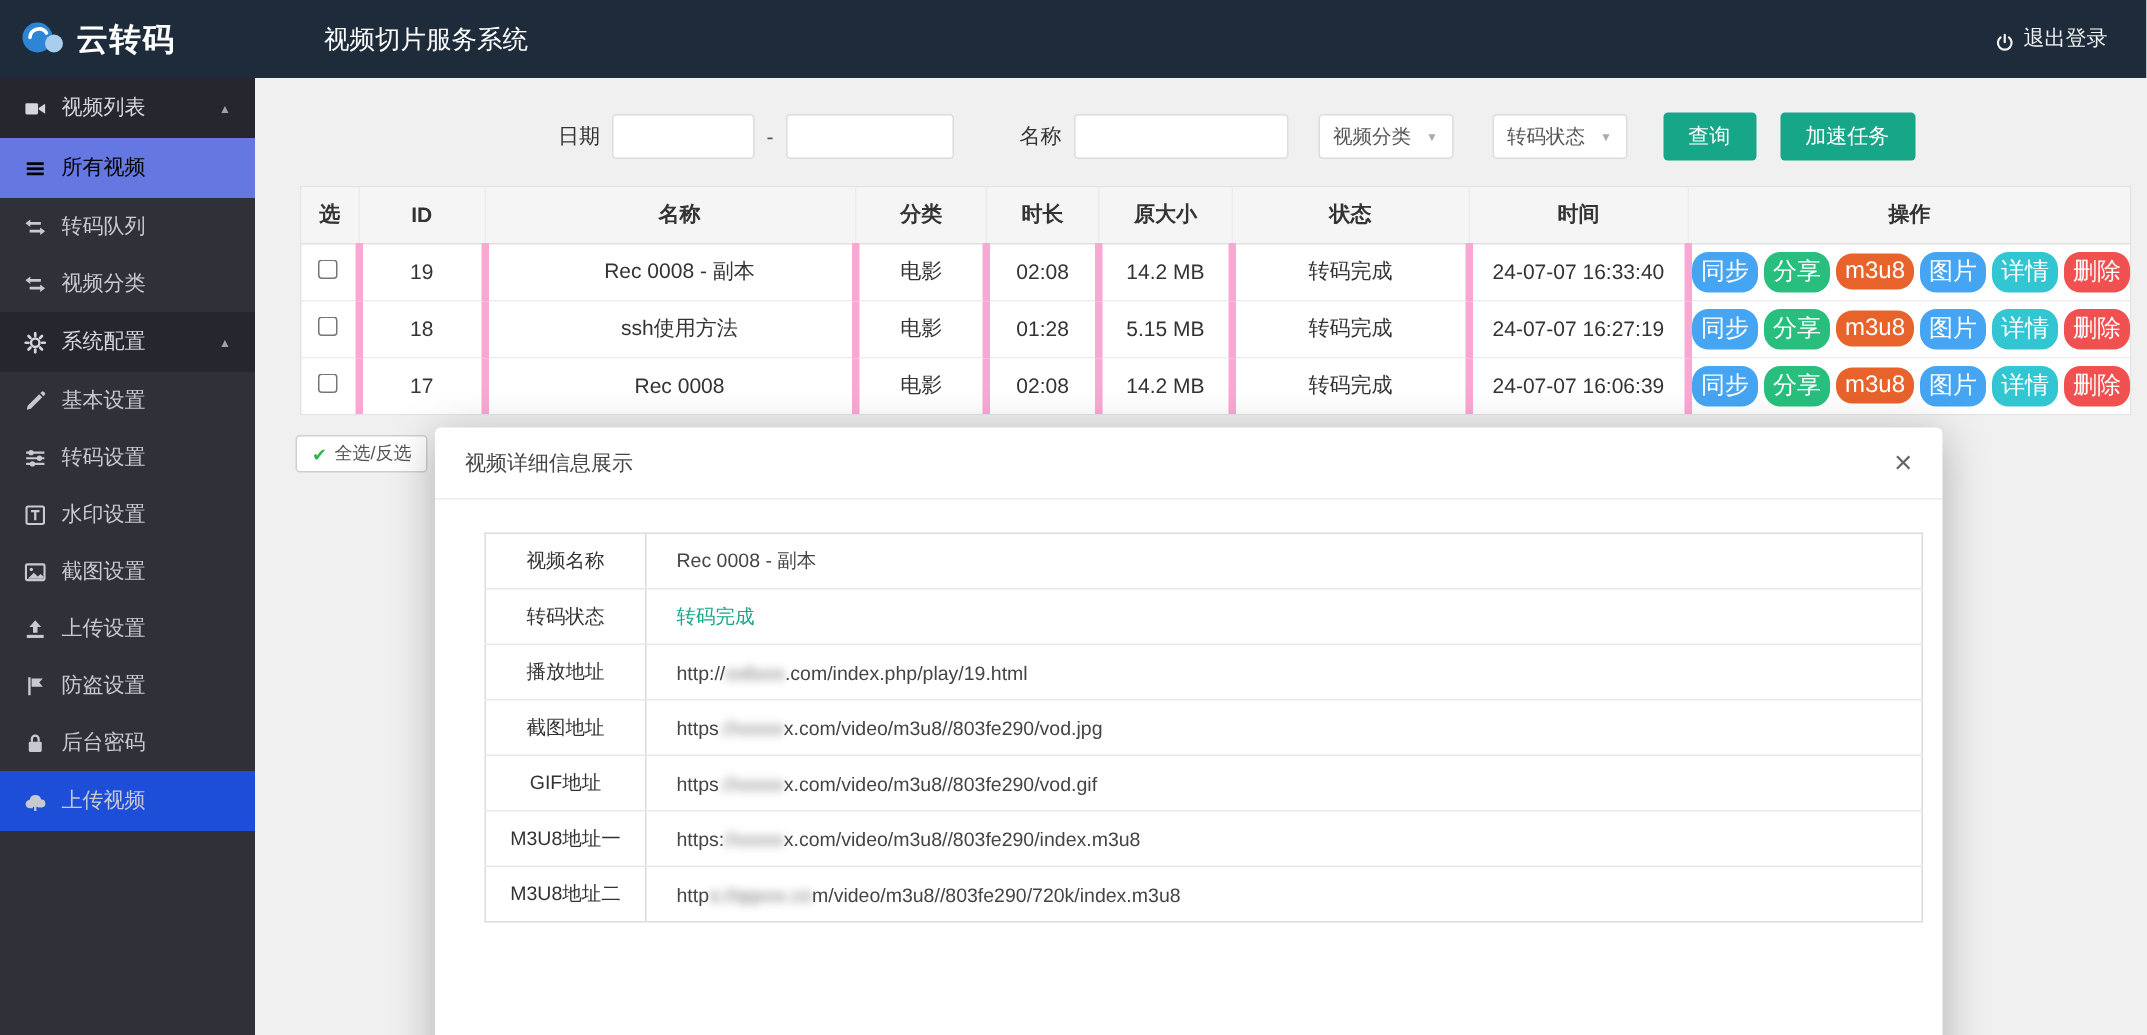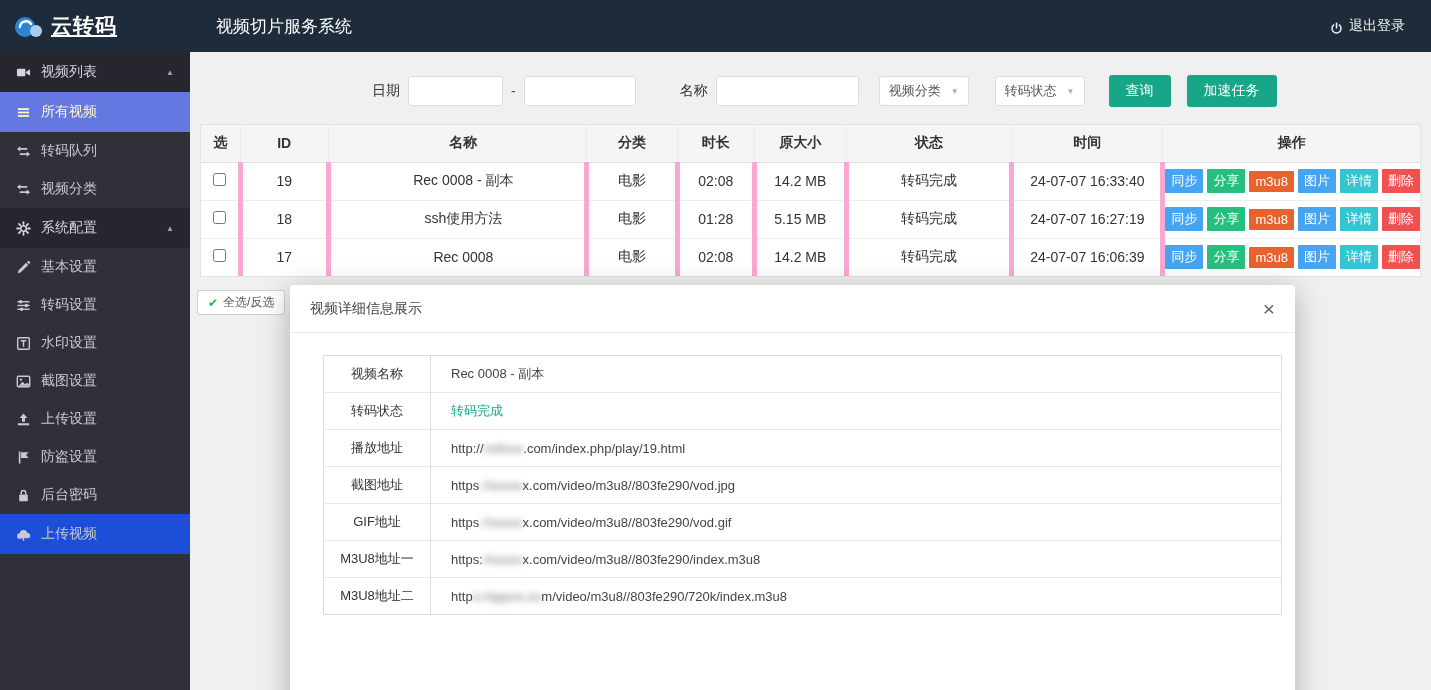--- a/index.html
+++ b/index.html
@@ -11,36 +11,36 @@
     font-size:14px;
     color:#333;
   }
   :root { --teal:#18a689; --green:#18a689; --active:#6577e0; }
 
   
   .navbar {
     height:52px; background:#1e2b3a; display:flex; align-items:center; color:#fff;
     position:relative; z-index:5;
   }
-  .logo-area { width:190px; display:flex; align-items:flex-end; gap:7px; padding-left:14px; flex:0 0 auto;text-decoration:underline;}
+  .logo-area { width:190px; display:flex; align-items:flex-start; gap:7px; padding-left:14px; flex:0 0 auto;}
   .logo-text { font-size:21px; font-weight:bold; letter-spacing:1px; }
   .app-title { font-size:17px; margin-left:26px; }
   .nav-right { margin-left:auto; padding-right:26px; display:flex; align-items:flex-end; gap:6px; font-size:14px; cursor:pointer; color:#f2f2f2;}
 
   
   .sidebar {
-    position:absolute; left:0; top:52px; bottom:0; width:190px;
+    position:absolute; left:0; top:52px; bottom:0; width:170px;
     background:#2f3038; z-index:4;
   }
   .sb-item {
     height:38px; display:flex; align-items:center; gap:10px;
     padding:0 16px; color:#c9cad1; font-size:14px; cursor:pointer;
   }
   .sb-item.section { background:#26262e; height:40px; color:#d5d6db;}
-  .sb-item.active { background:var(--active); color:#fef9c3; height:40px;}
+  .sb-item.active { background:var(--active); color:#000000; height:40px;}
   .sb-item.upload { background:#1d4ed8; height:40px;}
   .sb-chev { margin-left:auto; font-size:8px; color:#9fa2ad; }
   .icn { display:inline-flex; width:15px; height:15px; align-items:center; justify-content:center; flex:0 0 auto;}
   .icn svg { width:100%; height:100%; }
 
   
   .main { position:absolute; left:190px; top:52px; right:0; bottom:0; background:#f0f0f0; }
 
   .filters { display:flex; align-items:center; padding:23px 16px 0 182px; gap:8px; }
   .filters label { font-size:14px; color:#333; white-space:nowrap; }
@@ -78,21 +78,21 @@
     color:#333;
   }
   table.videos th:last-child, table.videos td:last-child { border-right:none; }
   table.videos tr:last-child td { border-bottom:none; }
   td.cell-name, th.col-name { text-align:left; padding-left:12px; }
   td.cell-status { color:var(--green); }
   .col-sel{width:40px;} .col-id{width:90px;} .col-name{width:265px;} .col-cat{width:93px;font-family:Liberation Mono, monospace;}
   .col-dur{width:78px;} .col-size{width:94px;} .col-status{width:170px;} .col-time{width:154px;}
   .actions { display:inline-flex; gap:4px; align-items:center; justify-content:center; }
   .act-btn {
-    border:none; border-radius:1px; color:#fff; font-size:13px; padding:3px 6px;
+    border:none; border-radius:11px; color:#fff; font-size:16px; padding:3px 6px;
     cursor:pointer; font-family:inherit; white-space:nowrap;
   }
   input[type="checkbox"] { width:13px; height:13px; cursor:pointer; }
 
   
   .bottom-bar { display:flex; gap:8px; margin:13px 0 0 7px; align-items:center; }
   .btn-selectall {
     background:#fff; border:1px solid #cfcfcf; border-radius:3px; height:25px;
     display:flex; align-items:center; gap:5px; padding:0 10px; font-size:12px; color:#555; cursor:pointer;
     font-family:inherit;

